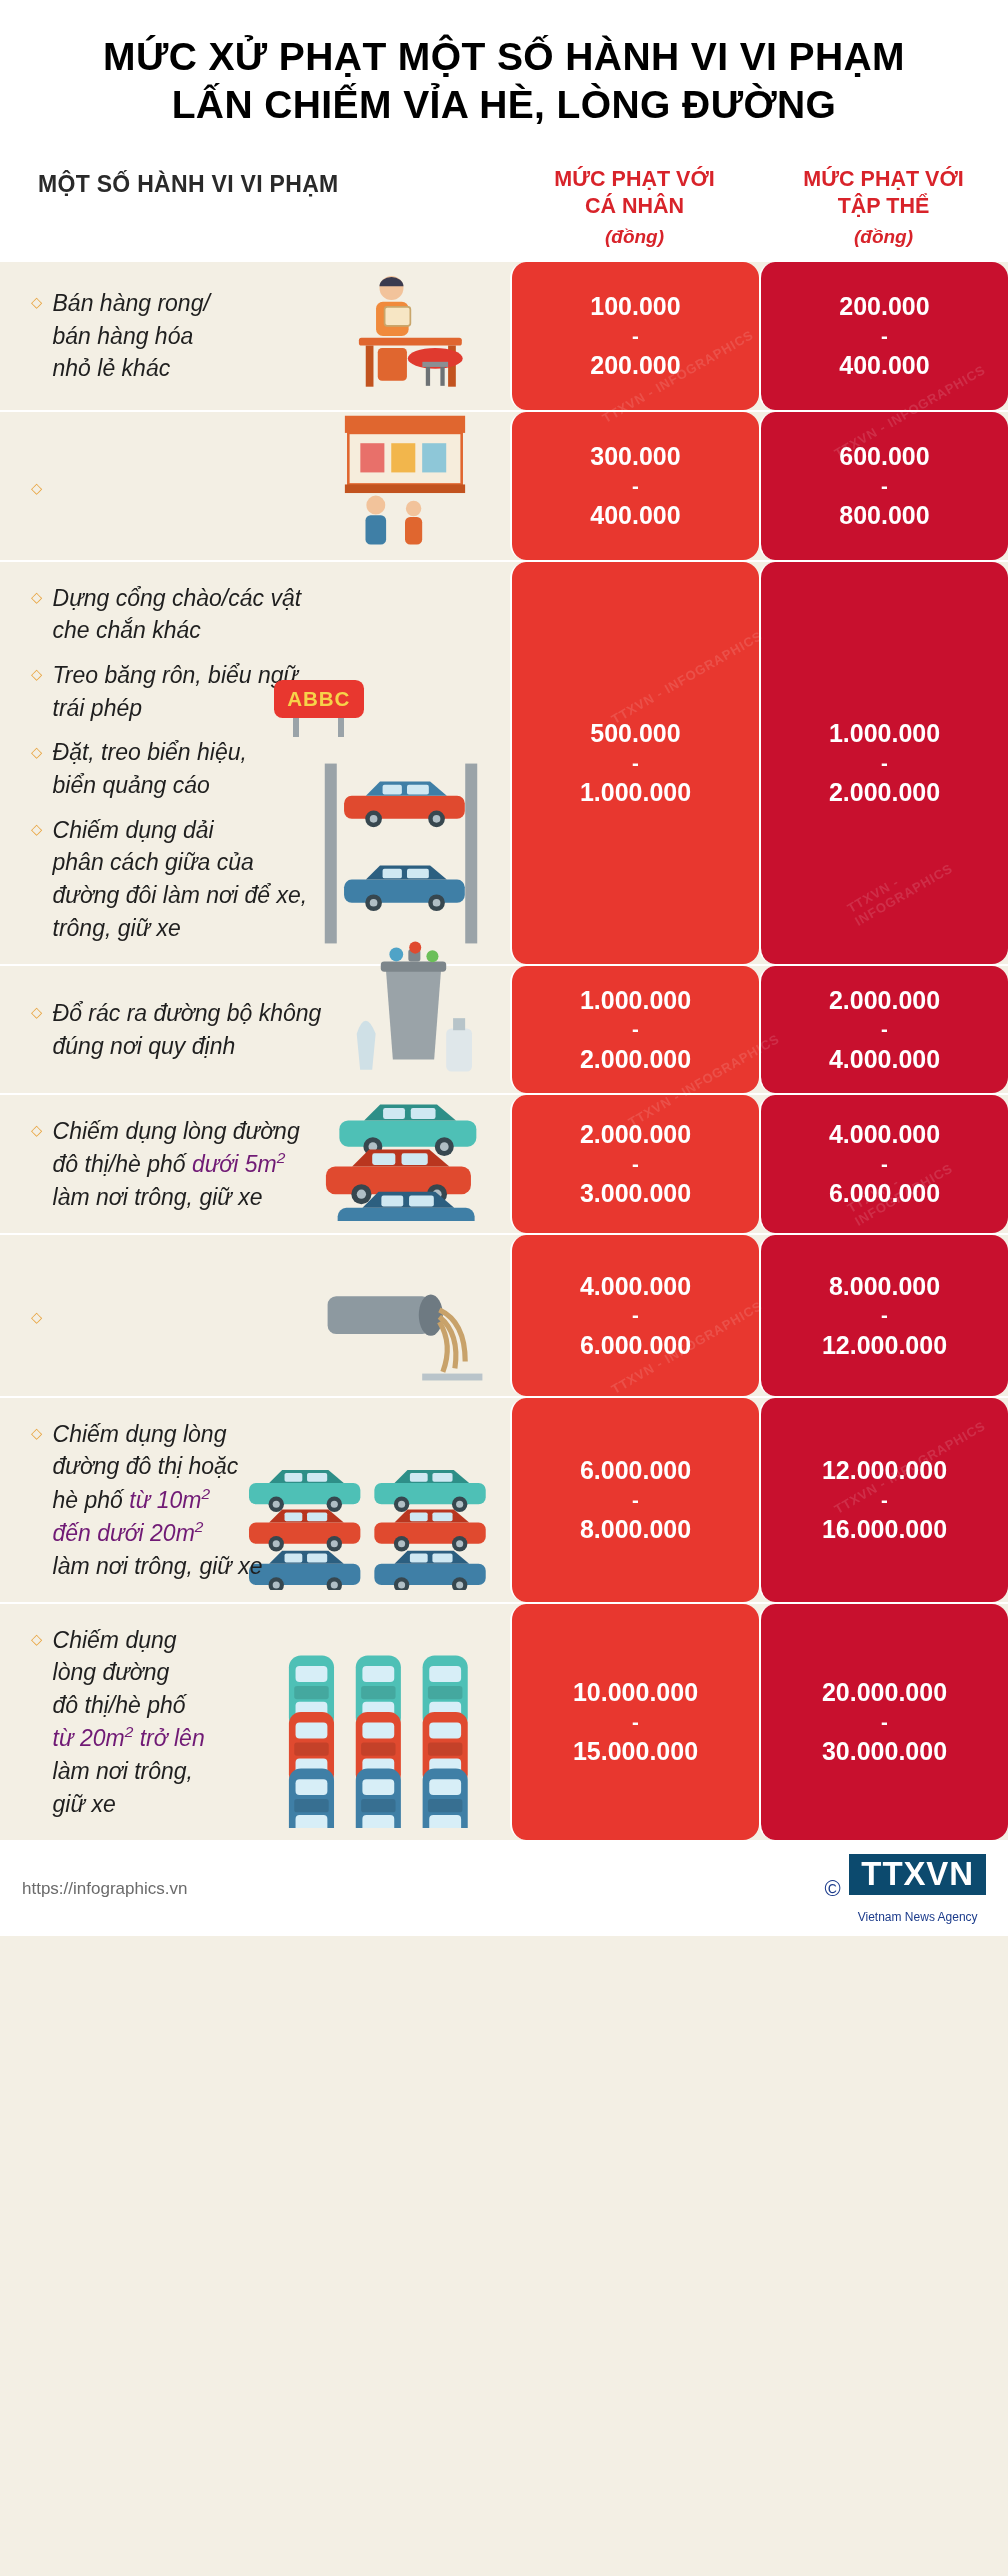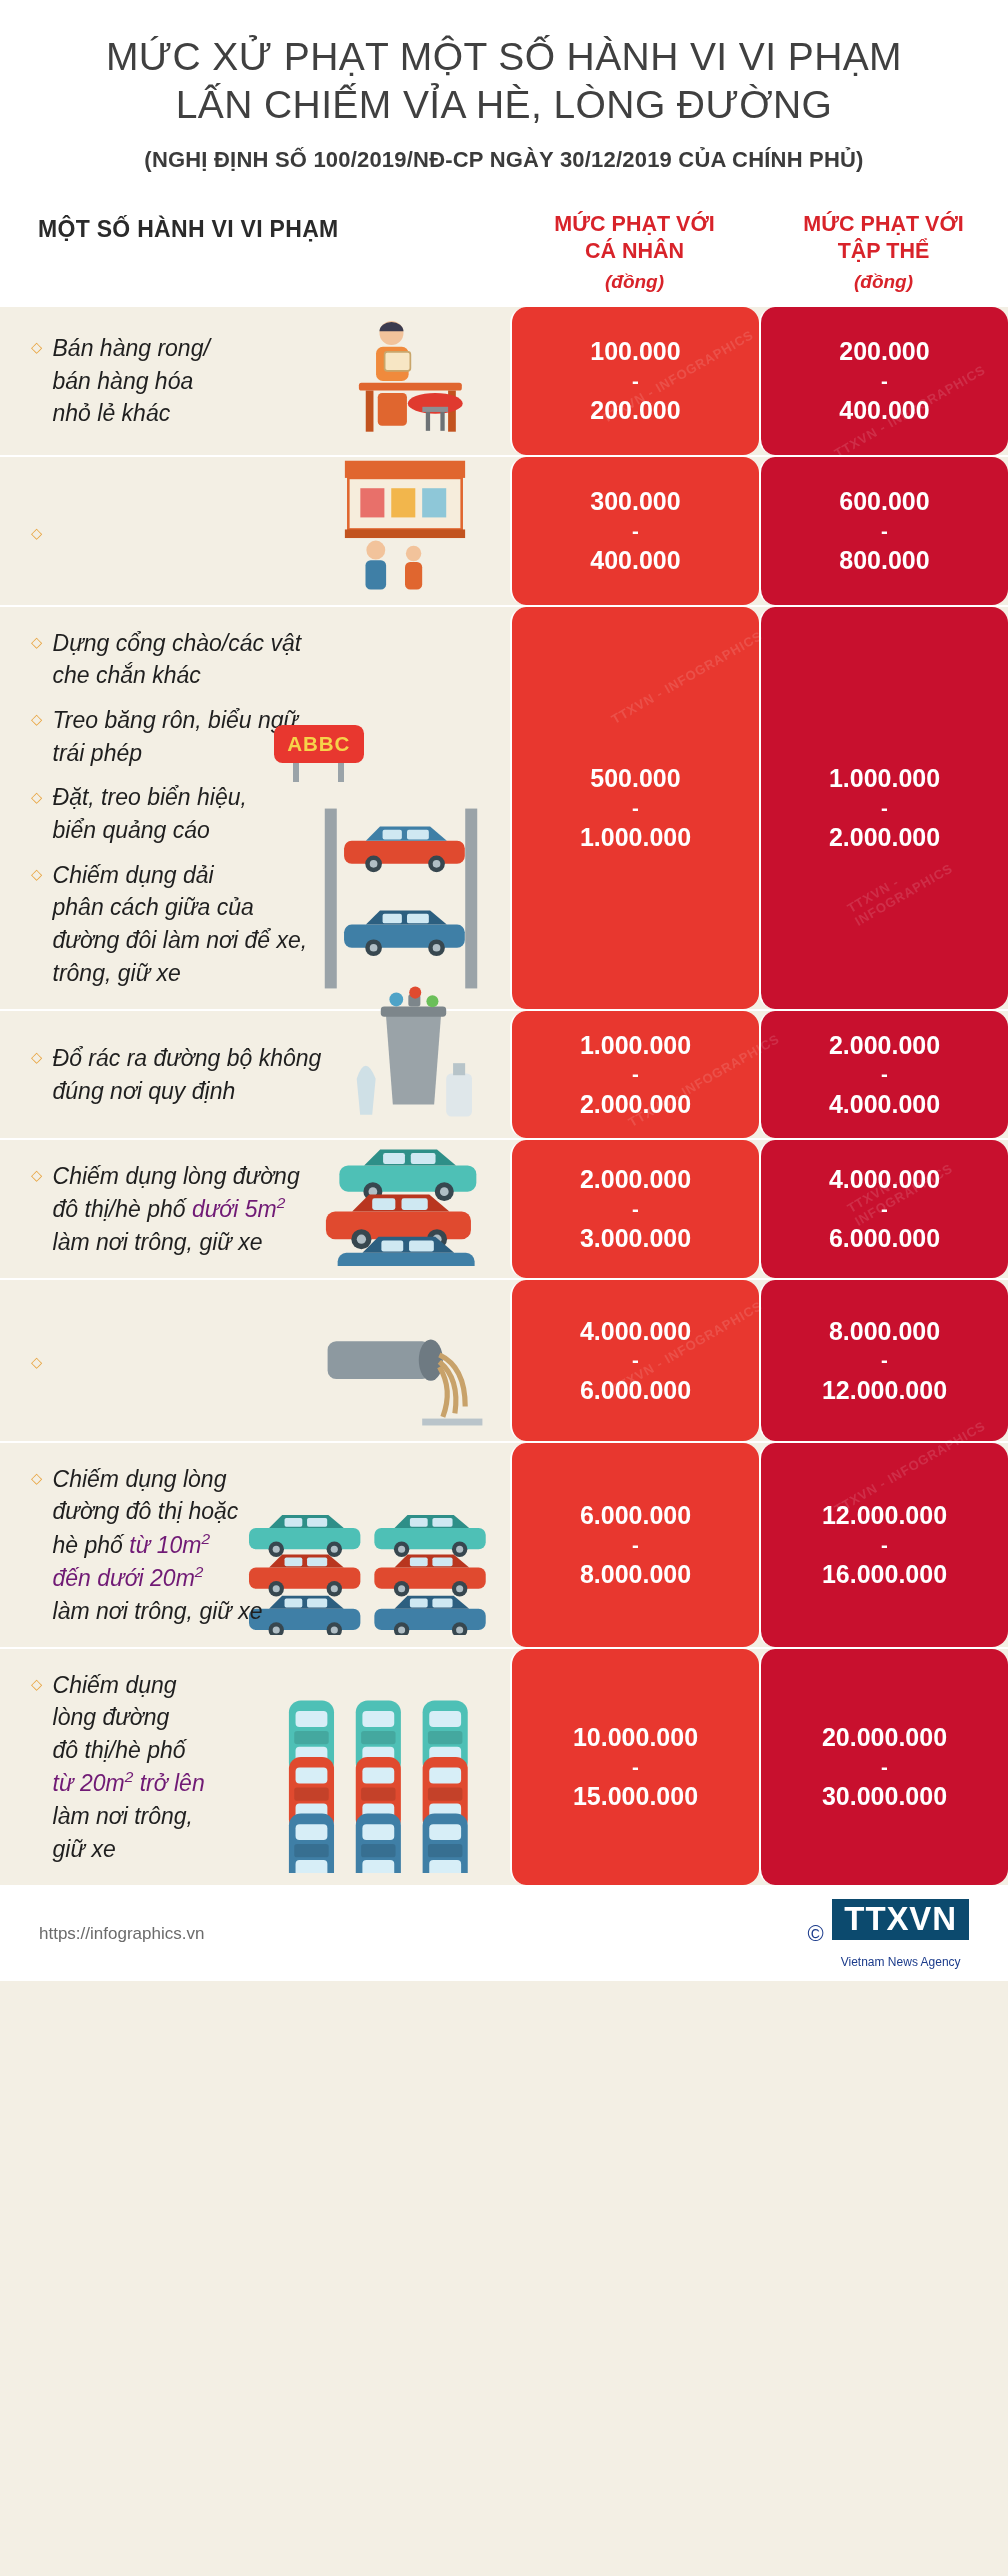--- a/index.html
+++ b/index.html
@@ -16,22 +16,22 @@
     overflow: hidden;
   }
 
   
   .header {
     background: #ffffff;
     padding: 33px 34px 15.5px 34px;
     text-align: center;
   }
   .title-line {
-    color: #404040;
-    font-weight: normal;
+    color: #000000;
+    font-weight: bold;
     font-size: 39px;
     letter-spacing: 0.4px;
     line-height: 1.22;
   }
   .subtitle {
     margin-top: 19px;
     color: #3b3b3b;
     font-size: 22px;
     font-weight: bold;
     letter-spacing: 0.2px;
@@ -148,21 +148,21 @@
     pointer-events: none;
   }
 
   
   .footer {
     background: #ffffff;
     height: 94px;
     display: flex;
     align-items: center;
     justify-content: space-between;
-    padding: 0 39px;
+    padding: 0 22px;
   }
   .footer-url {
     font-size: 17px;
     color: #6b6b6b;
   }
   .logo-wrap { display: flex; align-items: center; gap: 8.6px; }
   .copy { font-size: 22px; color: #1b3b8b; }
   .logo-box {
     background: #0c4a6e;
     color: #ffffff;
@@ -202,21 +202,20 @@
   .sign-legs:after { right: 15.5px; }
 </style>
 </head>
 <body>
 
 <div class="page">
 
   <div class="header">
     <div class="title-line">MỨC XỬ PHẠT MỘT SỐ HÀNH VI VI PHẠM</div>
     <div class="title-line">LẤN CHIẾM VỈA HÈ, LÒNG ĐƯỜNG</div>
-    <div class="subtitle">(NGHỊ ĐỊNH SỐ 100/2019/NĐ-CP NGÀY 30/12/2019 CỦA CHÍNH PHỦ)</div>
   </div>
 
   <div class="thead">
     <div class="th-left">MỘT SỐ HÀNH VI VI PHẠM</div>
     <div class="th-mid">
       <span>MỨC PHẠT VỚI</span><br>
       <span>CÁ NHÂN</span>
       <span class="th-unit">(đồng)</span>
     </div>
     <div class="th-right">

